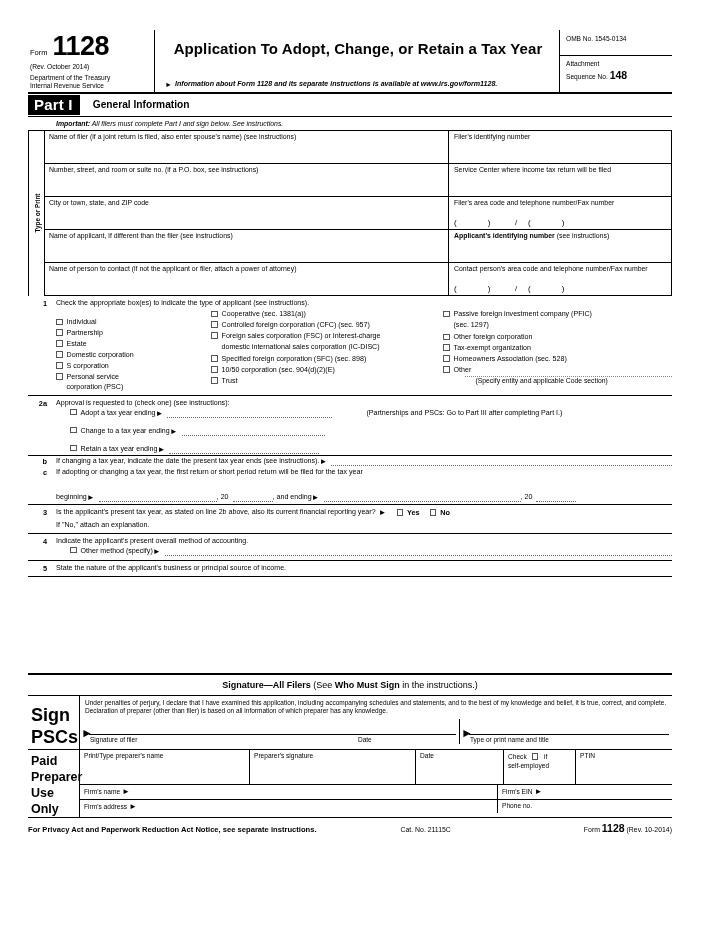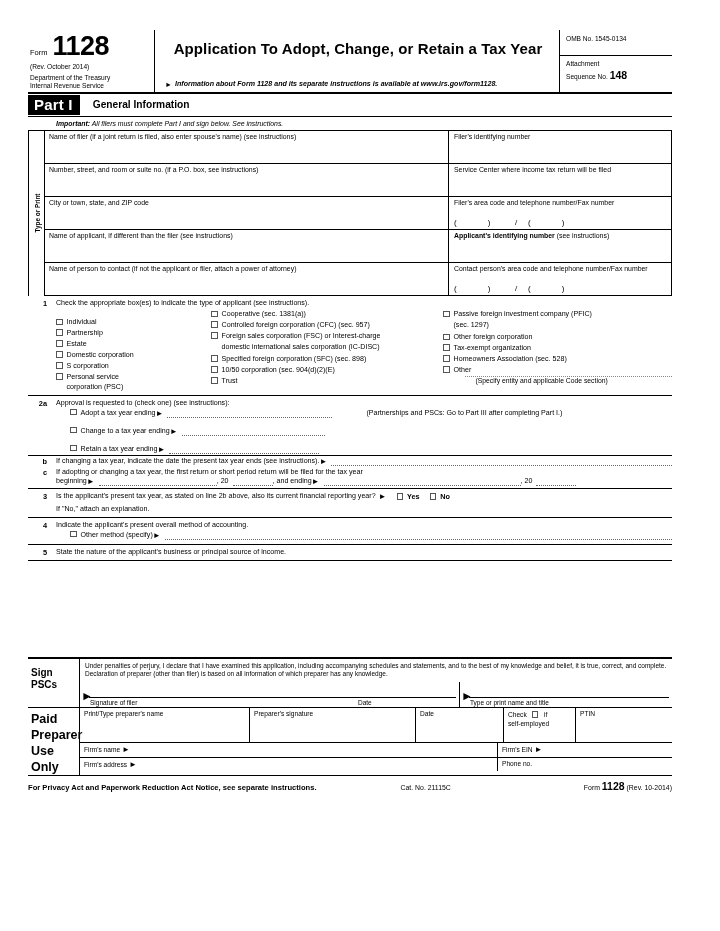--- a/index.html
+++ b/index.html
@@ -82,21 +82,21 @@
   .blk-35{padding:3px 0 4px 0;border-bottom:1.1px solid #000;}
   .blk-4{padding:3px 0 2px 0;}
   .blk-5{padding:3px 0 3px 0;border-top:1.1px solid #000;border-bottom:1.1px solid #000;}
   .gap-5{height:96px;}
 
   
   .sig-top-rule{border-top:2.2px solid #000;margin-top:0;}
   .sig-title{text-align:center;font-size:9px;padding:5px 0 5px 0;border-bottom:1.1px solid #000;}
   .sig-title b{font-weight:bold;}
   .sig-wrap{display:flex;border-bottom:1.1px solid #000;}
-  .sig-left{width:52px;border-right:1.1px solid #000;box-sizing:border-box;padding:8px 0 0 3px;font-size:10px;font-weight:bold;line-height:1.25;}
+  .sig-left{width:52px;border-right:1.1px solid #000;box-sizing:border-box;padding:8px 0 0 3px;font-size:18px;font-weight:bold;line-height:1.25;}
   .sig-right{flex:1;}
   .perjury{font-size:6.5px;padding:3px 4px 3px 5px;line-height:1.32;}
   .sigline{display:flex;height:25px;}
   .sig-cell{position:relative;box-sizing:border-box;padding-left:4px;}
   .sig-cell .cap{position:absolute;bottom:1px;left:10px;font-size:6.5px;}
   .sig-cell .arrow{position:absolute;bottom:5px;left:1px;font-size:12px;line-height:1;}
   .sig-cell .rule{position:absolute;bottom:9px;left:9px;right:3px;border-bottom:1px solid #000;}
   .sc-a{width:380px;border-right:1.1px solid #000;}
   .sc-b{flex:1;}
 
@@ -318,21 +318,21 @@
         </div>
       </div>
     </div>
   </div>
 
   <div class="blk-c">
     <div class="ln">
       <div class="ln-no">c</div>
       <div class="ln-body">
         <div>If adopting or changing a tax year, the first return or short period return will be filed for the tax year</div>
-        <div class="rowline" style="margin-top:1px">
+        <div class="rowline" style="margin-top:17px">
           <span>beginning</span>
           <span class="arrowsm">►</span>
           <span class="dots" style="width:118px"></span>
           <span>, 20</span>
           <span class="dots" style="width:40px"></span>
           <span>, and ending</span>
           <span class="arrowsm">►</span>
           <span class="dots" style="width:197px"></span>
           <span>, 20</span>
           <span class="dots" style="width:40px"></span>
@@ -377,20 +377,26 @@
 
   <div class="blk-5">
     <div class="ln">
       <div class="ln-no">5</div>
       <div class="ln-body"><span>State the nature of the applicant's business or principal source of income.</span></div>
     </div>
   </div>
   <div class="gap-5"></div>
 
   <div class="sig-top-rule"></div>
+  <div class="sig-title">
+    <b>Signature—All Filers</b>
+    <span>(See</span>
+    <b>Who Must Sign</b>
+    <span>in the instructions.)</span>
+  </div>
 
   <div class="sig-wrap">
     <div class="sig-left">
       <div>Sign</div>
       <div>PSCs</div>
     </div>
     <div class="sig-right">
       <div class="perjury">Under penalties of perjury, I declare that I have examined this application, including accompanying schedules and statements, and to the best of my knowledge and belief, it is true, correct,  and complete. Declaration of preparer (other than filer) is based on all information of which preparer has any knowledge.</div>
       <div class="sigline">
         <div class="sig-cell sc-a">

